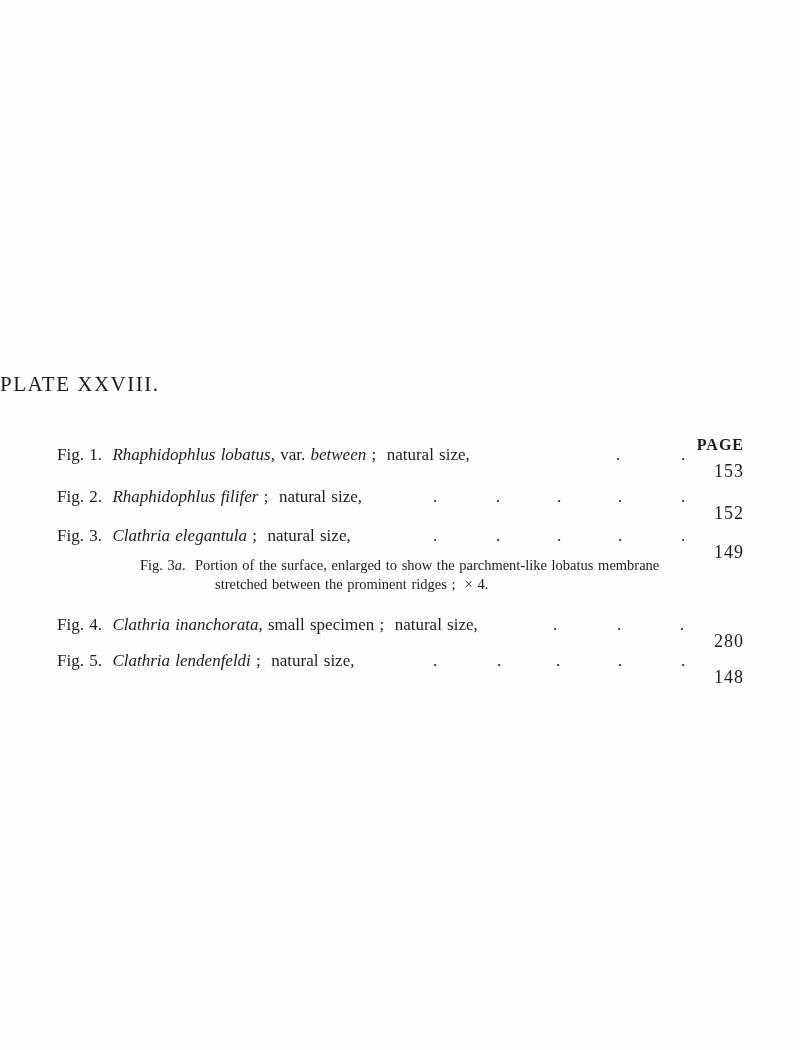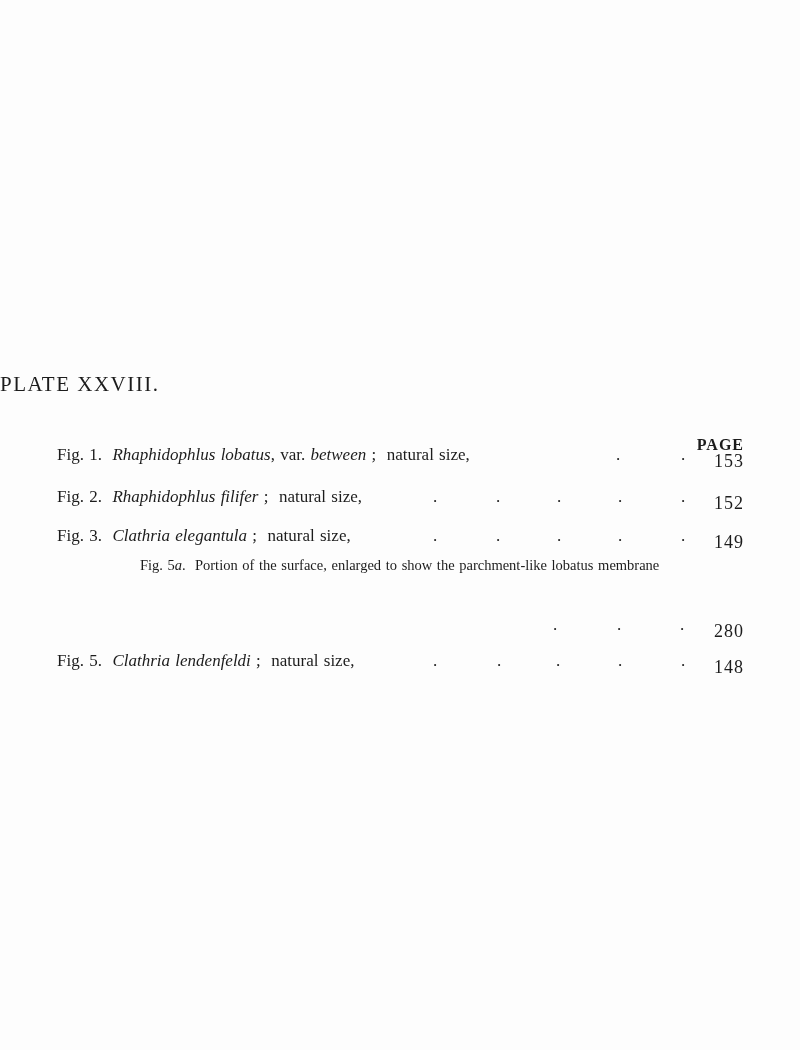--- a/index.html
+++ b/index.html
@@ -61,21 +61,21 @@
   .entry-text i {
     font-style: italic;
   }
   .dot {
     position: absolute;
     top: 0;
     font-size: 17px;
   }
   .page-num {
     position: absolute;
-    top: 6px;
+    top: 16px;
     right: 56px;
     font-size: 18px;
     letter-spacing: 1px;
   }
   .subnote-line {
     position: absolute;
     font-size: 14.5px;
     line-height: 19px;
     white-space: pre;
     word-spacing: 1px;
@@ -89,18 +89,19 @@
 
 <div class="page">
   <div class="plate-title">PLATE XXVIII.</div>
 
   <div class="page-col-label">PAGE</div>
 
   <div class="entries" id="entries">
       <div class="entry" style="top: 442px;"><span class="entry-text"><span>Fig. 1.  </span><i>Rhaphidophlus lobatus</i><span>, var. </span><i>between</i><span> ;  natural size,</span></span><span class="dot" style="left: 616px;">.</span><span class="dot" style="left: 681px;">.</span><span class="page-num">153</span></div>
       <div class="entry" style="top: 484px;"><span class="entry-text"><span>Fig. 2.  </span><i>Rhaphidophlus filifer</i><span> ;  natural size,</span></span><span class="dot" style="left: 433px;">.</span><span class="dot" style="left: 496px;">.</span><span class="dot" style="left: 557px;">.</span><span class="dot" style="left: 618px;">.</span><span class="dot" style="left: 681px;">.</span><span class="page-num">152</span></div>
       <div class="entry" style="top: 523px;"><span class="entry-text"><span>Fig. 3.  </span><i>Clathria elegantula</i><span> ;  natural size,</span></span><span class="dot" style="left: 433px;">.</span><span class="dot" style="left: 496px;">.</span><span class="dot" style="left: 557px;">.</span><span class="dot" style="left: 618px;">.</span><span class="dot" style="left: 681px;">.</span><span class="page-num">149</span></div>
-      <div class="entry" style="top: 612px;"><span class="dot" style="left: 553px;">.</span><span class="dot" style="left: 617px;">.</span><span class="dot" style="left: 680px;">.</span><span class="page-num">280</span></div>
+      <div class="entry" style="top: 612px;"><span class="entry-text"><span>Fig. 4.  </span><i>Clathria inanchorata</i><span>, small specimen ;  natural size,</span></span><span class="dot" style="left: 553px;">.</span><span class="dot" style="left: 617px;">.</span><span class="dot" style="left: 680px;">.</span><span class="page-num">280</span></div>
       <div class="entry" style="top: 648px;"><span class="entry-text"><span>Fig. 5.  </span><i>Clathria lendenfeldi</i><span> ;  natural size,</span></span><span class="dot" style="left: 433px;">.</span><span class="dot" style="left: 497px;">.</span><span class="dot" style="left: 556px;">.</span><span class="dot" style="left: 618px;">.</span><span class="dot" style="left: 681px;">.</span><span class="page-num">148</span></div>
     </div>
 
-  <div class="subnote-line subnote-line1"><span>Fig. 5</span><i>a</i><span>.  Portion of the surface, enlarged to show the parchment-like lobatus membrane</span></div>
+  <div class="subnote-line subnote-line1"><span>Fig. 3</span><i>a</i><span>.  Portion of the surface, enlarged to show the parchment-like lobatus membrane</span></div>
+  <div class="subnote-line subnote-line2">stretched between the prominent ridges ;  × 4.</div>
 </div>
 
 </body></html>

